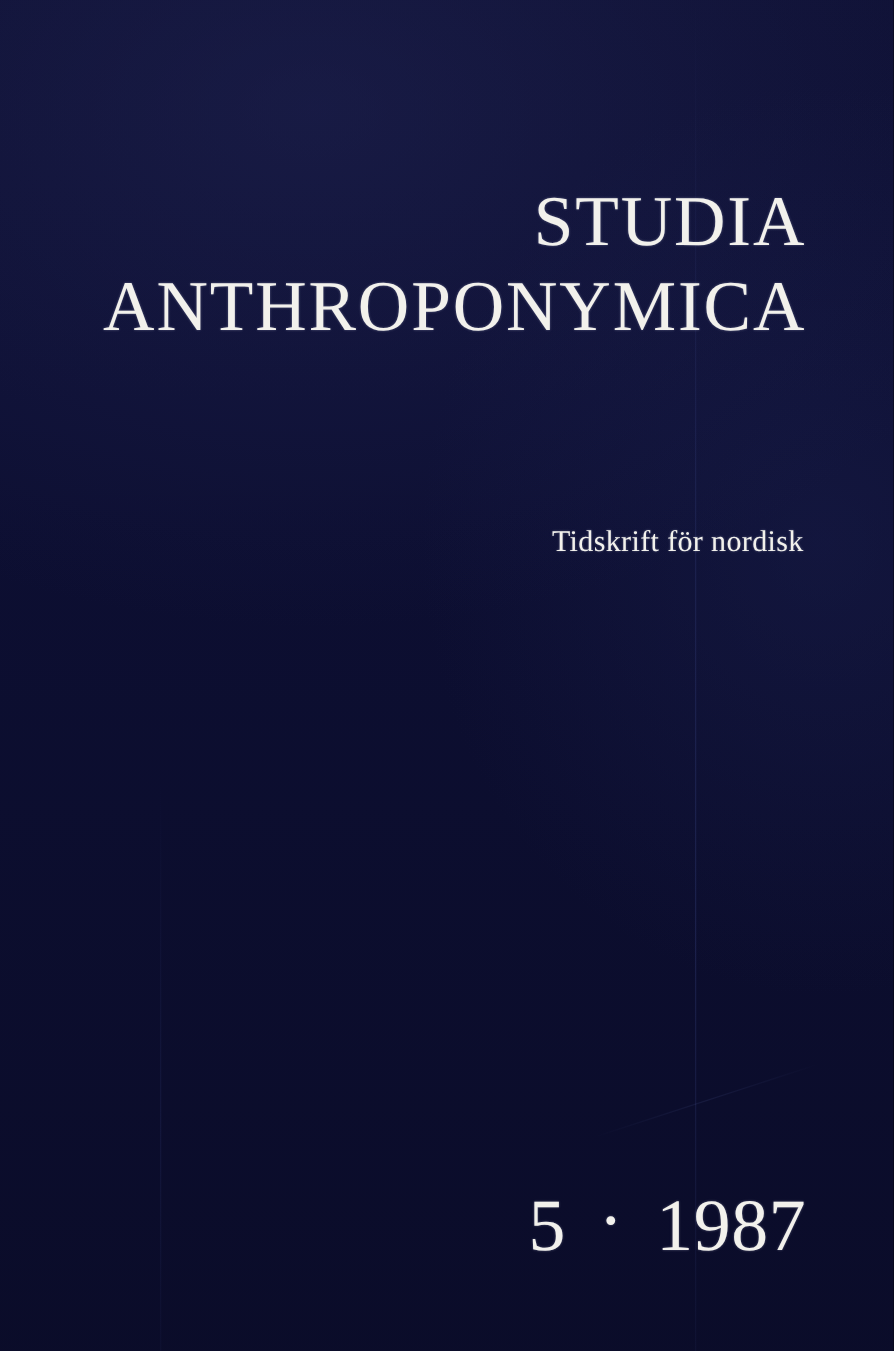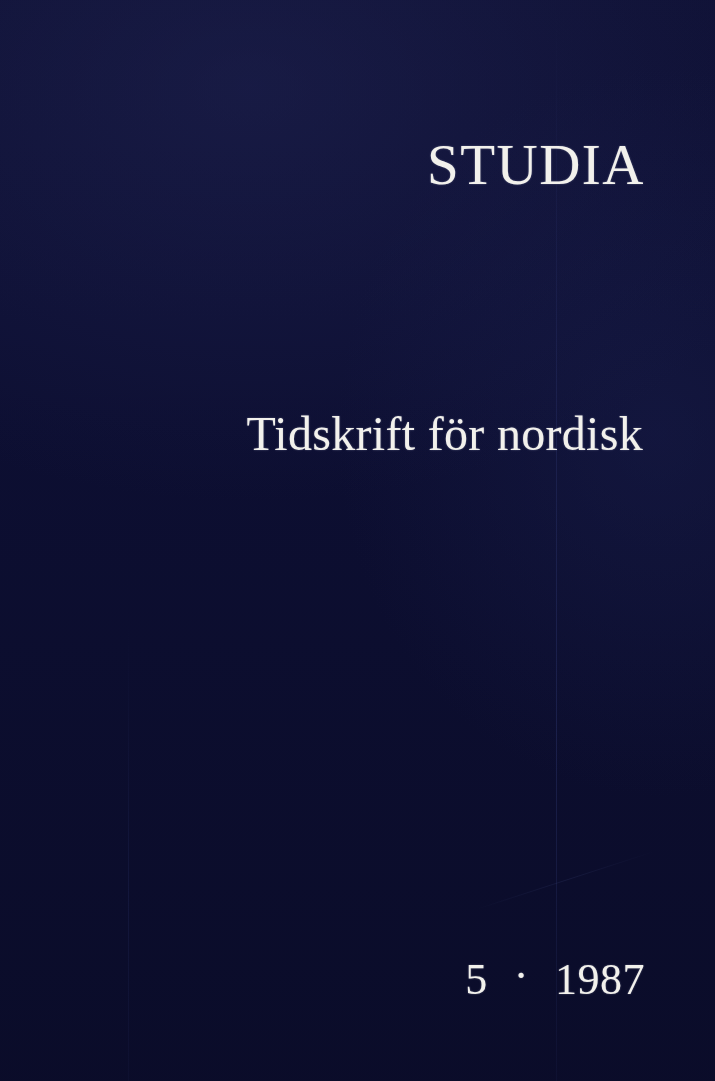--- a/index.html
+++ b/index.html
@@ -44,38 +44,38 @@
   .text-block {
     position: absolute;
     right: 70px;
     text-align: right;
     color: #f2f1ec;
     text-shadow: 0 0 2px rgba(230, 232, 255, 0.35);
     white-space: nowrap;
   }
 
   .title {
-    top: 131px;
+    top: 144px;
     font-size: 57px;
     line-height: 68px;
     letter-spacing: 1.5px;
     font-weight: normal;
   }
 
   .subtitle {
     top: 414px;
     right: 72px;
-    font-size: 48px;
+    font-size: 24px;
     line-height: 40px;
     letter-spacing: 0.3px;
   }
 
   .issue-line {
     top: 950px;
-    font-size: 44px;
+    font-size: 59px;
     line-height: 60px;
     letter-spacing: 0.5px;
     margin-left: 28px;
   }
   .issue-line .separator {
     display: inline-block;
     margin: 0 26px;
     position: relative;
     top: -4px;
   }
@@ -84,20 +84,21 @@
 <body>
 
 <div class="cover">
 
   <div class="scratch v1"></div>
   <div class="scratch v2"></div>
   <div class="scratch d1"></div>
 
   <div class="text-block title">
     <div>STUDIA</div>
+    <div>ANTHROPONYMICA</div>
   </div>
 
   <div class="text-block subtitle">
     <div>Tidskrift för nordisk</div>
   </div>
 
   <div class="text-block issue-line">
     <span>5</span><span class="separator">·</span><span>1987</span>
   </div>
 

